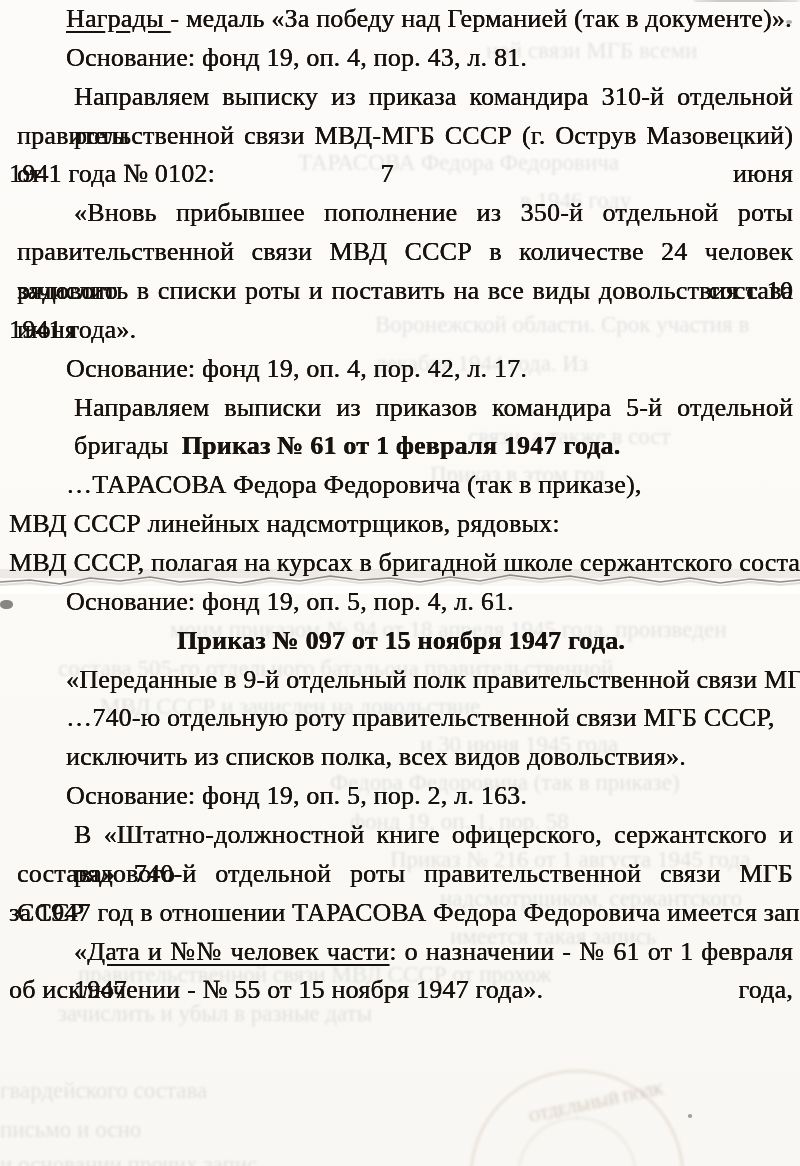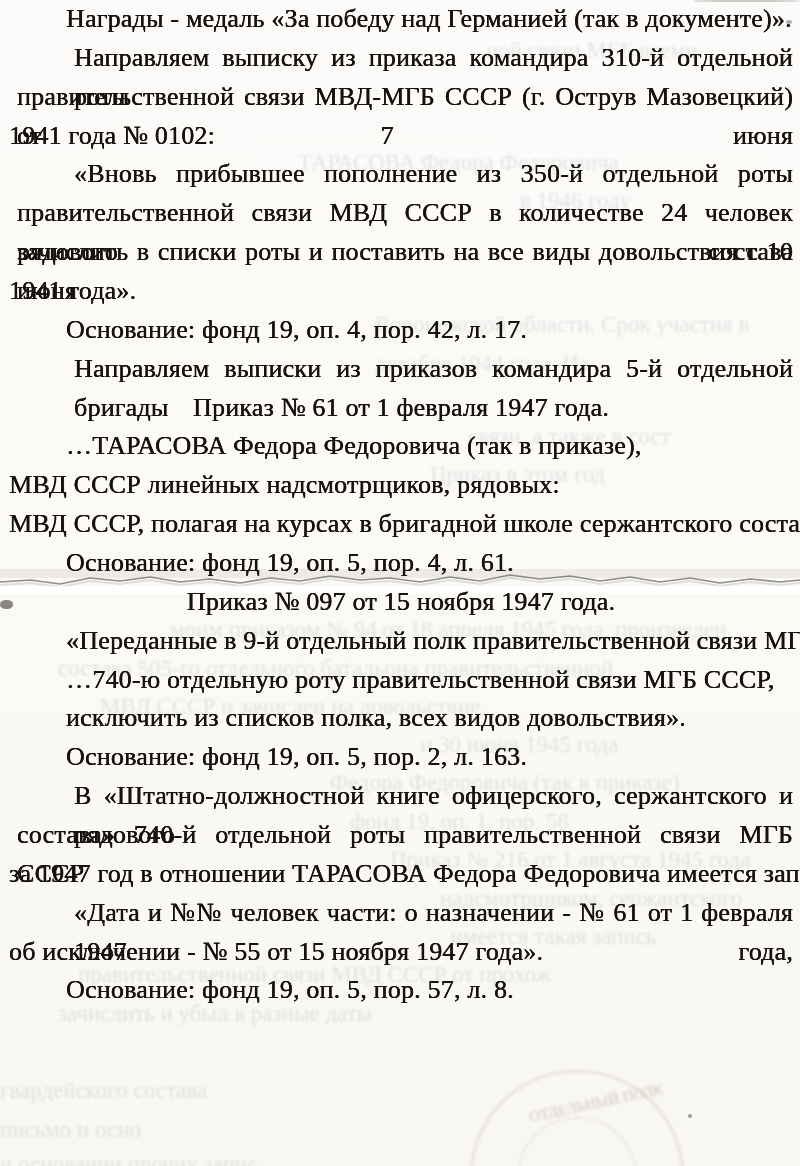--- a/index.html
+++ b/index.html
@@ -29,23 +29,23 @@
     white-space: nowrap;
     text-shadow: 0 0 0.6px rgba(23,16,10,0.95), 0.35px 0 0 rgba(23,16,10,0.75);
   }
   .line.justify {
     white-space: normal;
     text-align: justify;
     text-align-last: justify;
     text-justify: inter-word;
     margin-left: 8px;
   }
-  .line.center { text-align: center; }
+  .line.center { text-align: center; font-weight: bold; }
   .line.indent { padding-left: 57px; }
-  .u { text-underline-offset: 4px; }
+  .u { text-decoration: underline; text-underline-offset: 4px; }
   
   .ghost-layer { position: absolute; inset: 0; pointer-events: none; }
   .ghost {
     position: absolute;
     font-size: 23px;
     white-space: nowrap;
     color: #7f858c;
     opacity: 0.20;
     filter: blur(1.3px);
   }
@@ -109,20 +109,21 @@
     <rect x="0" y="20" width="800" height="8" fill="#ffffff" opacity="0.85"></rect>
   </svg>
 
   <div class="speck" style="left:693px; top:0; width:107px; height:2px; background:#a5a29d; opacity:.55;"></div>
   <div class="speck" style="left:786px; top:20px; width:6px; height:4px; background:#6b6660; opacity:.5;"></div>
   <div class="speck" style="left:0; top:600px; width:13px; height:9px; background:#4c4843; opacity:.65;"></div>
   <div class="speck" style="left:688px; top:1114px; width:4px; height:4px; background:#6b6660; opacity:.6;"></div>
 
   <div class="text-layer">
       <div class="line left indent"><span class="u">Награды </span><span>- медаль «За победу над Германией (так в документе)».</span></div>
+      <div class="line left indent"><span>Основание: фонд 19, оп. 4, пор. 43, л. 81.</span></div>
       <div class="line justify indent"><span>Направляем выписку из приказа командира 310-й отдельной роты</span></div>
       <div class="line justify"><span>правительственной связи МВД-МГБ СССР (г. Острув Мазовецкий) от 7 июня</span></div>
       <div class="line left"><span>1941 года № 0102:</span></div>
       <div class="line justify indent"><span>«Вновь прибывшее пополнение из 350-й отдельной роты</span></div>
       <div class="line justify"><span>правительственной связи МВД СССР в количестве 24 человек рядового состава</span></div>
       <div class="line justify"><span>зачислить в списки роты и поставить на все виды довольствия с 10 июня</span></div>
       <div class="line left"><span>1941 года».</span></div>
       <div class="line left indent"><span>Основание: фонд 19, оп. 4, пор. 42, л. 17.</span></div>
       <div class="line justify indent"><span>Направляем выписки из приказов командира 5-й отдельной бригады</span></div>
       <div class="line center"><span>Приказ № 61 от 1 февраля 1947 года.</span></div>
@@ -133,16 +134,15 @@
       <div class="line center"><span>Приказ № 097 от 15 ноября 1947 года.</span></div>
       <div class="line left indent"><span>«Переданные в 9-й отдельный полк правительственной связи МГБ СССР:</span></div>
       <div class="line left indent"><span>…740-ю отдельную роту правительственной связи МГБ СССР,</span></div>
       <div class="line left indent"><span>исключить из списков полка, всех видов довольствия».</span></div>
       <div class="line left indent"><span>Основание: фонд 19, оп. 5, пор. 2, л. 163.</span></div>
       <div class="line justify indent"><span>В «Штатно-должностной книге офицерского, сержантского и рядового</span></div>
       <div class="line justify"><span>состава» 740-й отдельной роты правительственной связи МГБ СССР</span></div>
       <div class="line left"><span>за 1947 год в отношении ТАРАСОВА Федора Федоровича имеется запись:</span></div>
       <div class="line justify indent"><span>«</span><span class="u">Дата и №№ человек части</span><span>: о назначении - № 61 от 1 февраля 1947 года,</span></div>
       <div class="line left"><span>об исключении - № 55 от 15 ноября 1947 года».</span></div>
-      <div class="line left indent"><span>Основание: фонд 19, оп. 5, пор. 57, л. 8.</span></div>
     </div>
 
 </div>
 
 </body></html>

